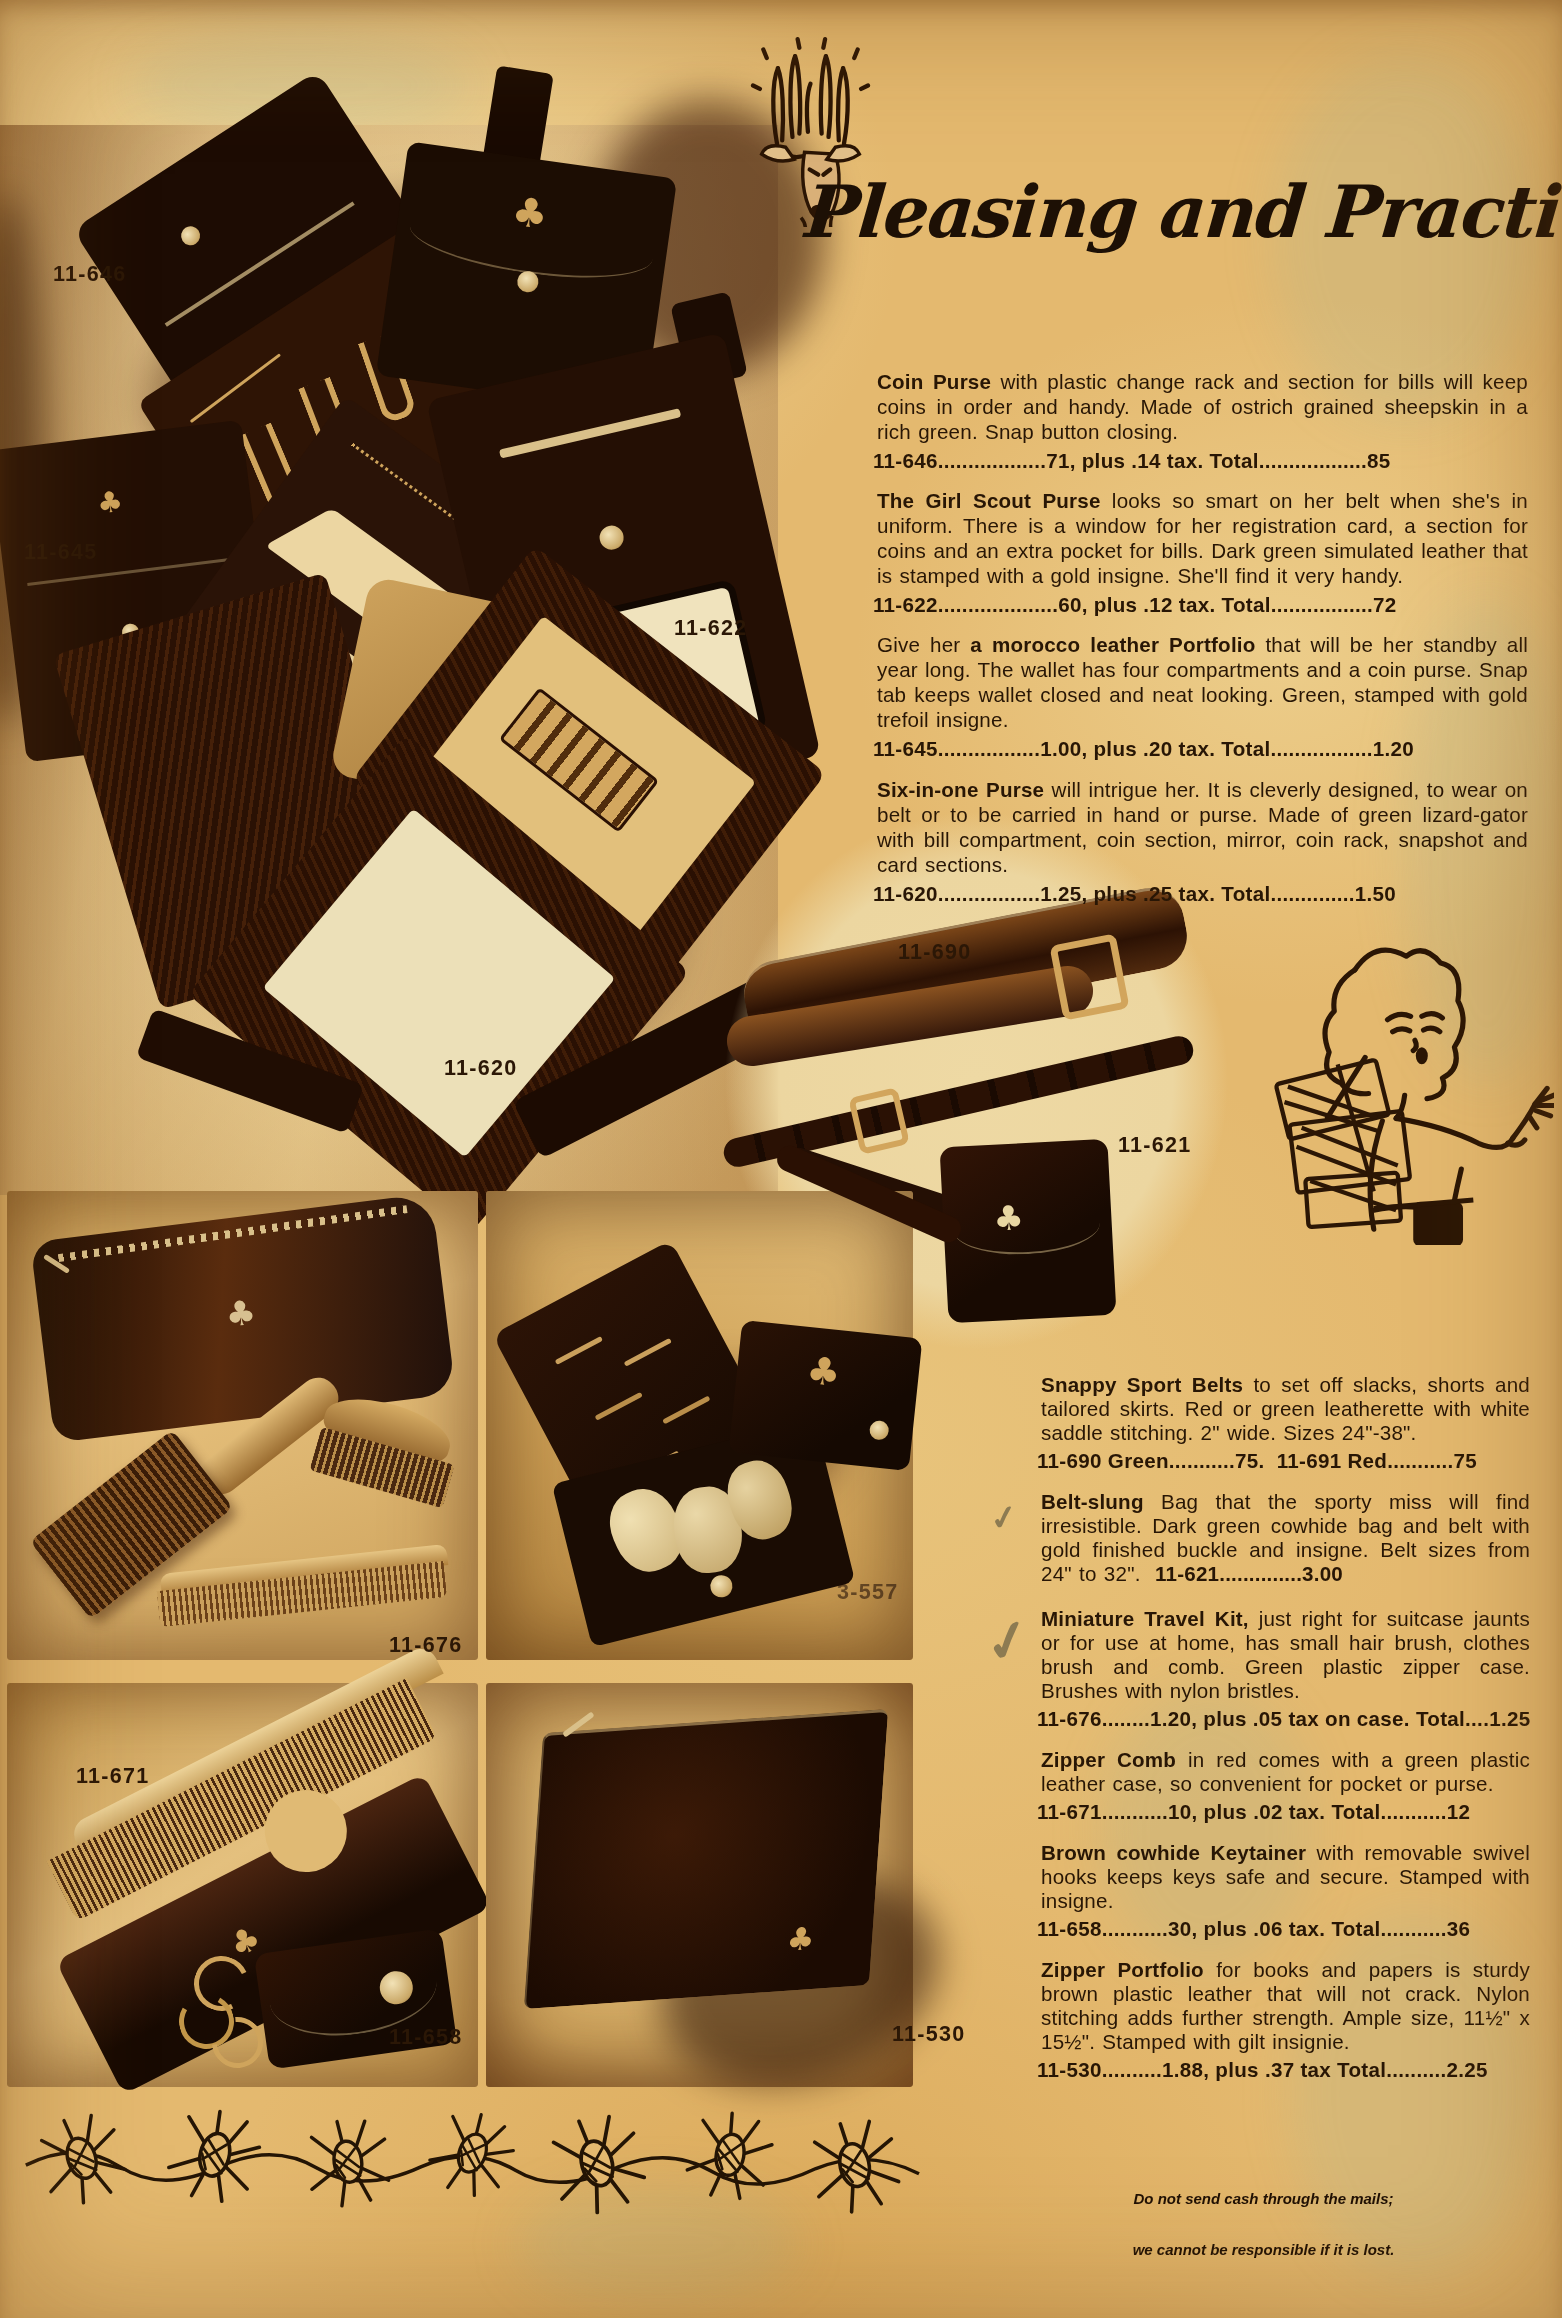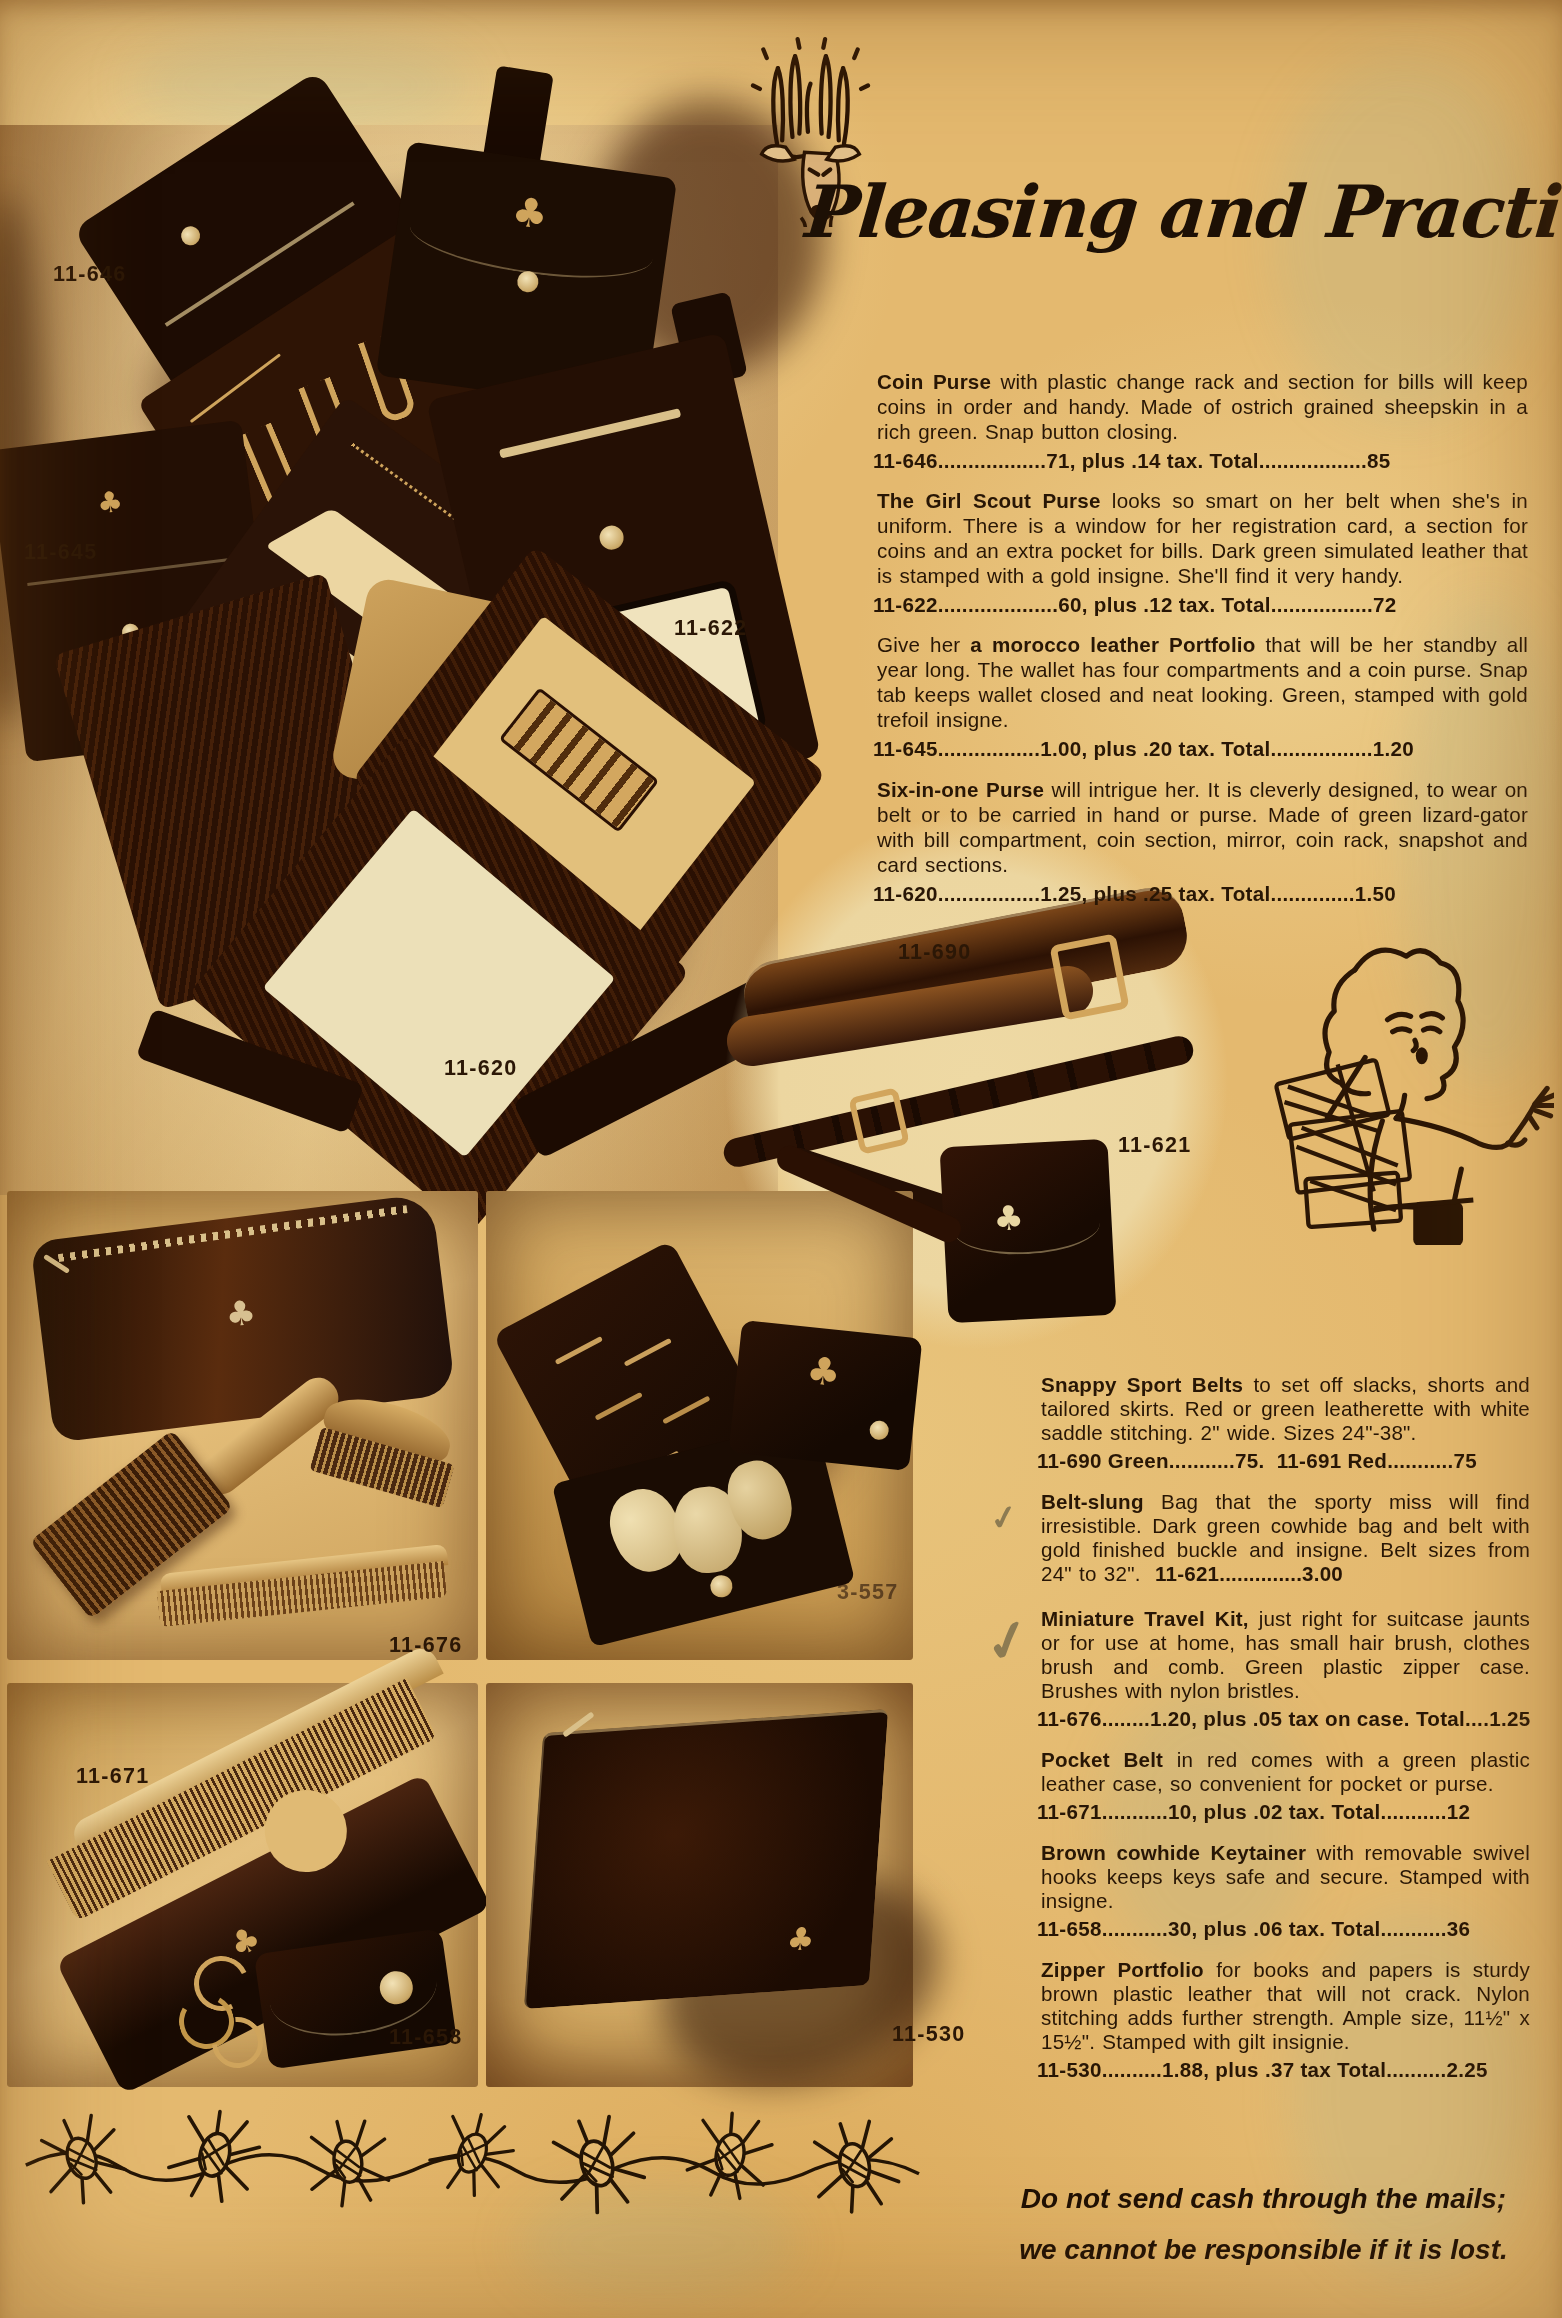--- a/index.html
+++ b/index.html
@@ -22,21 +22,21 @@
     font-family:"DejaVu Serif",serif;font-style:italic;font-weight:700;font-size:72px;
     letter-spacing:-1.7px;transform:skewX(-5deg);color:#1d1005;}
   .col{position:absolute;z-index:6;display:flex;flex-direction:column;}
   .col-top{left:873px;top:365px;width:659px;font-size:20.6px;line-height:25px;gap:11.2px;}
   .col-side{left:1037px;top:1369px;width:497px;font-size:20.6px;line-height:24px;gap:13px;}
   .listing p{margin:4px;text-align:justify;letter-spacing:0.2px;word-spacing:1.3px;}
   .lead{font-weight:700;}
   .priceline{font-weight:700;white-space:nowrap;overflow:hidden;margin-top:1.7px;letter-spacing:0.3px;}
   .price-inline{font-weight:700;}
   .footer{position:absolute;left:971px;top:2173px;width:585px;z-index:6;text-align:center;
-    font-size:28px;font-style:italic;font-weight:700;line-height:51px;color:#1f1004;}
+    font-size:15px;font-style:italic;font-weight:700;line-height:51px;color:#1f1004;}
   .check{position:absolute;z-index:7;color:#8d7b52;font-weight:700;transform:rotate(-10deg);}
   .tf{position:absolute;font-family:"DejaVu Sans",sans-serif;line-height:1;}
   .blob{position:absolute;border-radius:50%;filter:blur(19px);background:rgba(72,32,8,.45);}
   .snap{position:absolute;border-radius:50%;background:radial-gradient(circle at 40% 35%,#f2e2b6,#c9a766 70%,#7a5526);}
   .hook{position:absolute;width:22.4px;height:79px;border:6px solid #cfa45c;border-top:none;
     border-radius:0 0 15.5px 15.5px;background:transparent;}
   .frame{position:absolute;border-radius:12px;background:repeating-linear-gradient(25deg,#2a1003 0 5.2px,#401d07 5.2px 8.6px);}
   .frame .win{position:absolute;border-radius:5.2px;}
   .beltband{position:absolute;border-radius:34px;}
   .buckle{position:absolute;background:transparent;border:7.7px solid #d2a55c;border-radius:8.6px;}
@@ -299,21 +299,21 @@
       <div class="priceline">11-690 Green...........75.&nbsp;&nbsp;11-691 Red...........75</div>
     </div>
     <div class="listing">
       <p><span class="lead">Belt-slung</span><span> Bag that the sporty miss will find irresistible. Dark green cowhide bag and belt with gold finished buckle and insigne. Belt sizes from 24" to 32".&nbsp;&nbsp;</span><span class="price-inline">11-621..............3.00</span></p>
     </div>
     <div class="listing">
       <p><span class="lead">Miniature Travel Kit,</span><span> just right for suitcase jaunts or for use at home, has small hair brush, clothes brush and comb. Green plastic zipper case. Brushes with nylon bristles.</span></p>
       <div class="priceline">11-676........1.20, plus .05 tax on case. Total....1.25</div>
     </div>
     <div class="listing">
-      <p><span class="lead">Pocket Belt</span><span> in red comes with a green plastic leather case, so convenient for pocket or purse.</span></p>
+      <p><span class="lead">Zipper Comb</span><span> in red comes with a green plastic leather case, so convenient for pocket or purse.</span></p>
       <div class="priceline">11-671...........10, plus .02 tax. Total...........12</div>
     </div>
     <div class="listing">
       <p><span class="lead">Brown cowhide Keytainer</span><span> with removable swivel hooks keeps keys safe and secure. Stamped with insigne.</span></p>
       <div class="priceline">11-658...........30, plus .06 tax. Total...........36</div>
     </div>
     <div class="listing">
       <p><span class="lead">Zipper Portfolio</span><span> for books and papers is sturdy brown plastic leather that will not crack. Nylon stitching adds further strength. Ample size, 11½" x 15½". Stamped with gilt insignie.</span></p>
       <div class="priceline">11-530..........1.88, plus .37 tax Total..........2.25</div>
     </div>

